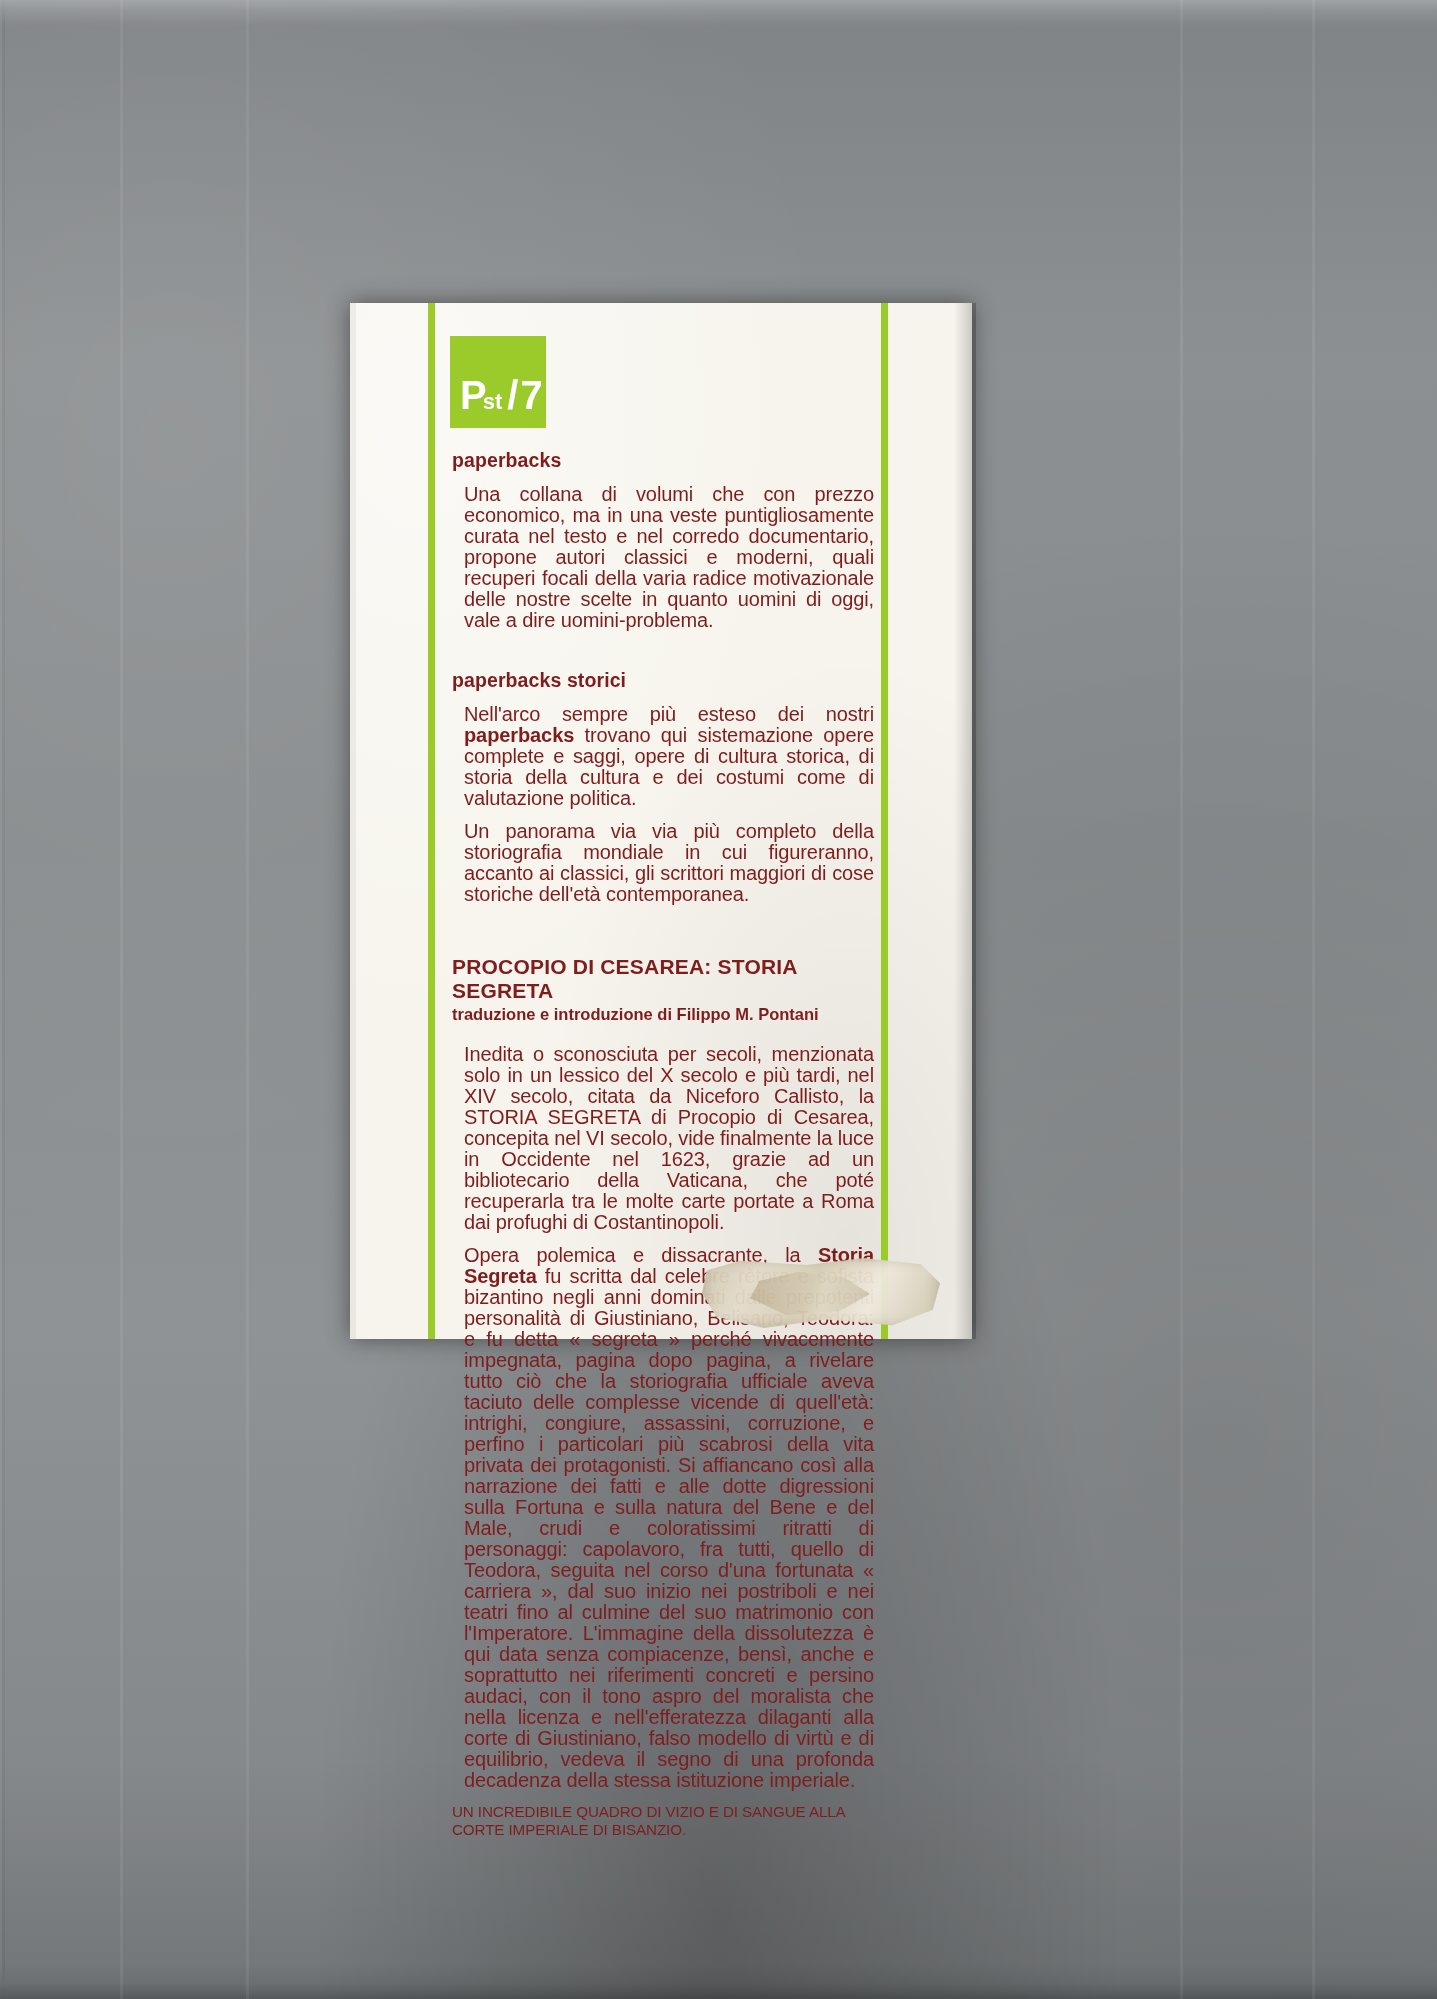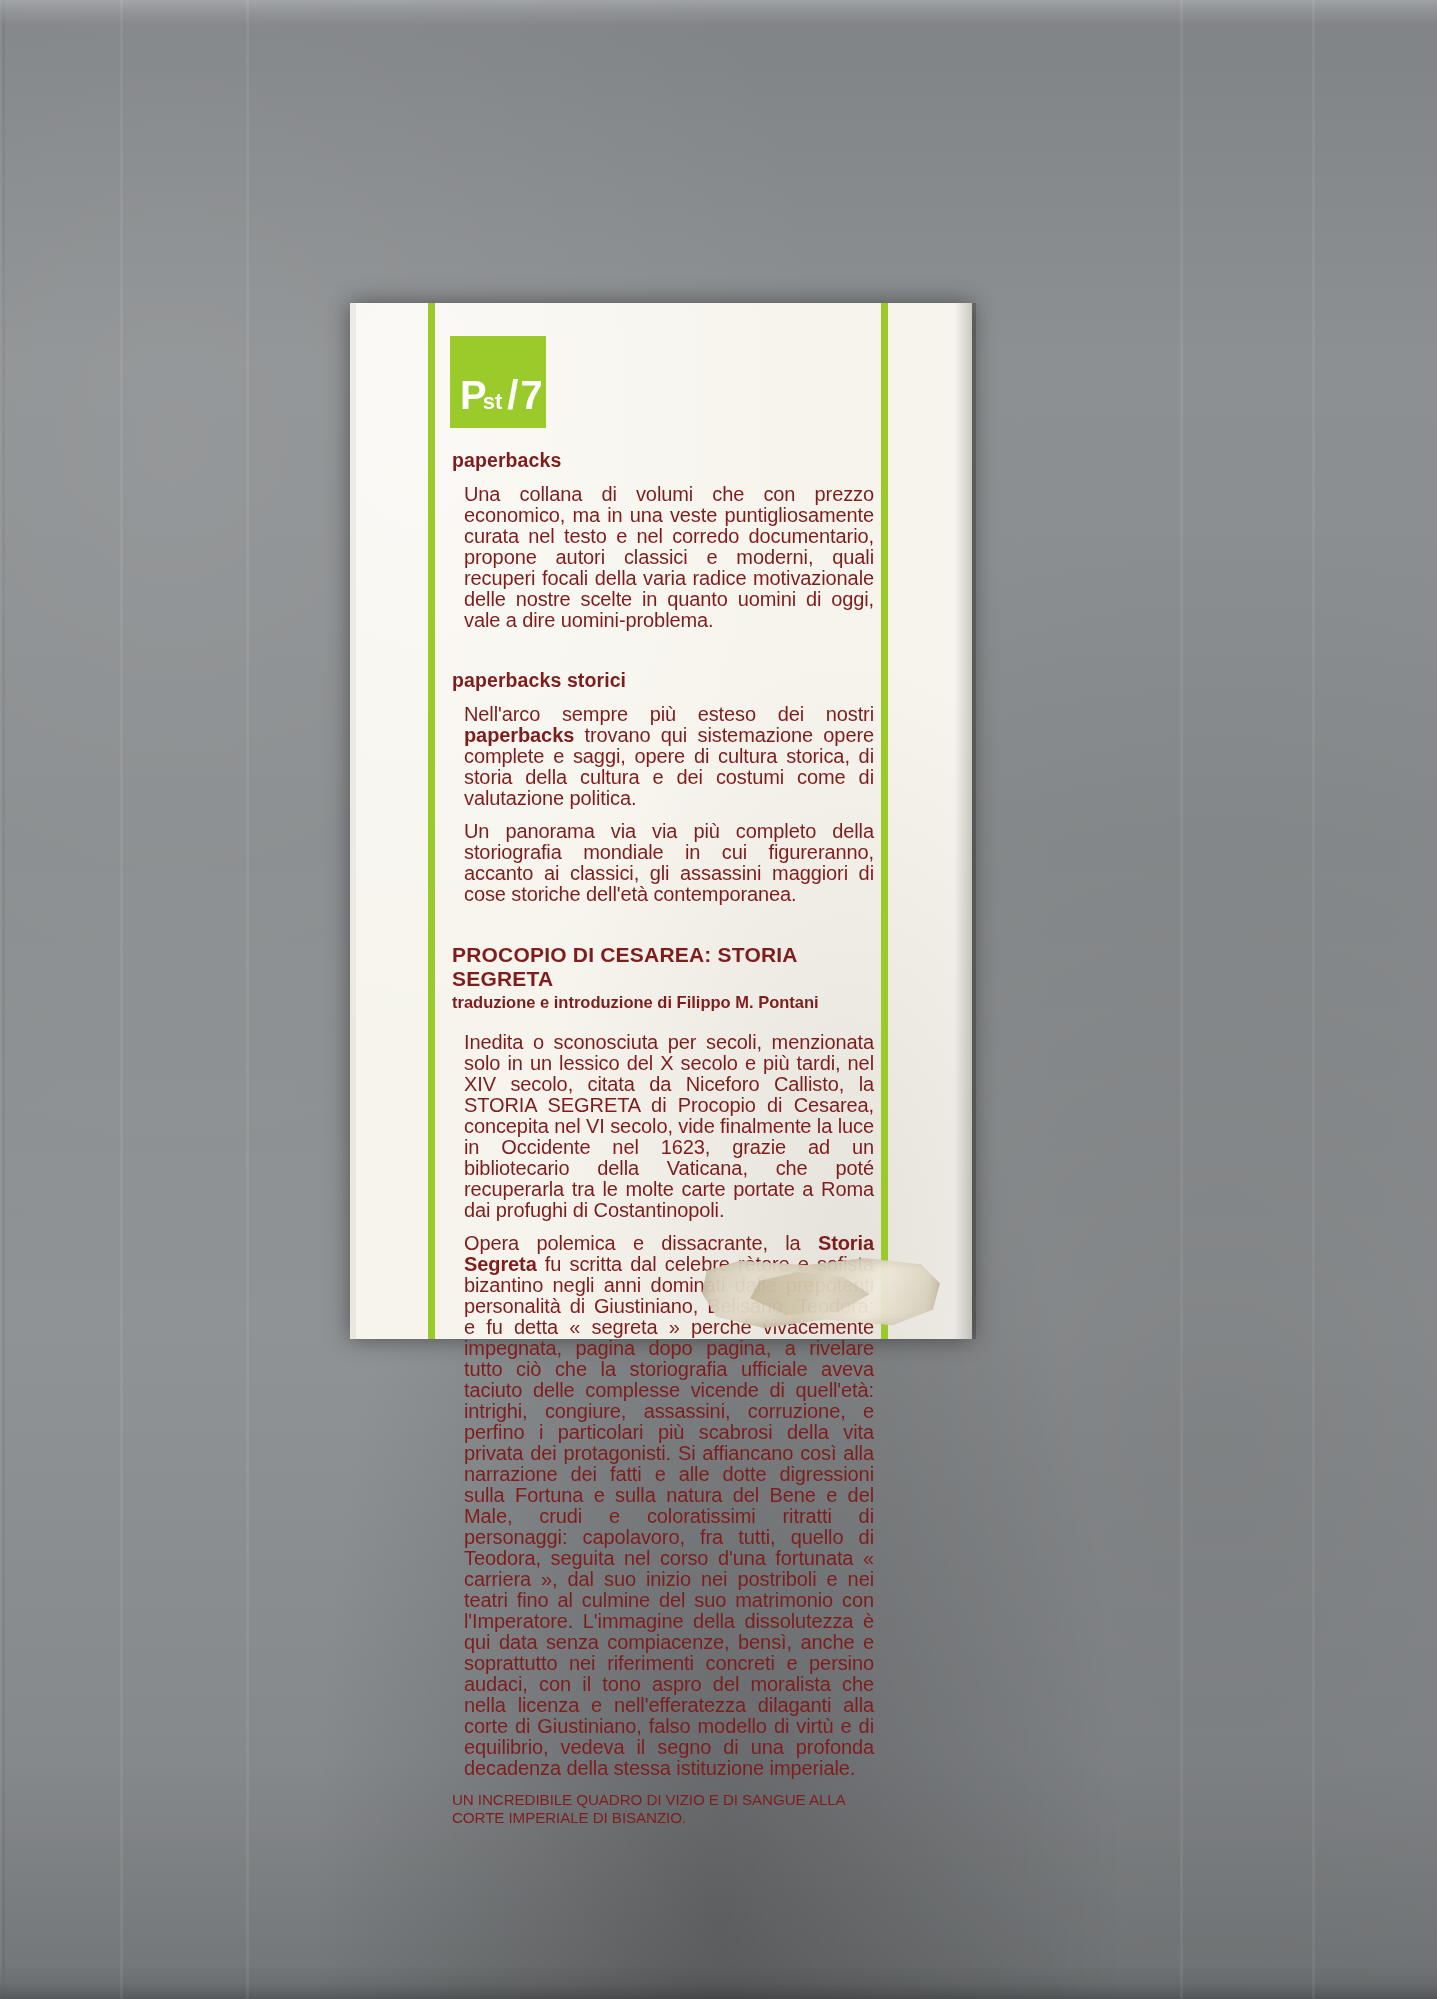--- a/index.html
+++ b/index.html
@@ -121,21 +121,21 @@
     margin: 12px;
     text-align: justify;
     text-justify: inter-word;
     letter-spacing: -0.1px;
   }
   .gap-md { height: 26px; }
 
   h1.title {
     font-size: 21px;
     font-weight: 700;
-    margin: 0 0 2px 0;
+    margin: 12px 0 2px 0;
     letter-spacing: .2px;
   }
   h3.subtitle {
     font-size: 16.5px;
     font-weight: 700;
     margin: 0 0 20px 0;
   }
   .b { font-weight: 700; }
 
   p.caps {
@@ -200,21 +200,21 @@
 
   <div class="content">
 
     <h2 class="sec">paperbacks</h2>
     <p class="body">Una collana di volumi che con prezzo economico, ma in una veste puntigliosamente curata nel testo e nel corredo documentario, propone autori classici e moderni, quali recuperi focali della varia radice motivazionale delle nostre scelte in quanto uomini di oggi, vale a dire uomini-problema.</p>
 
     <div class="gap-md"></div>
 
     <h2 class="sec">paperbacks storici</h2>
     <p class="body"><span>Nell'arco sempre più esteso dei nostri </span><span class="b">paperbacks</span><span> trovano qui sistemazione opere complete e saggi, opere di cultura storica, di storia della cultura e dei costumi come di valutazione politica.</span></p>
-    <p class="body">Un panorama via via più completo della storiografia mondiale in cui figureranno, accanto ai classici, gli assassini maggiori di cose storiche dell'età contemporanea.</p>
+    <p class="body">Un panorama via via più completo della storiografia mondiale in cui figureranno, accanto ai classici, gli scrittori maggiori di cose storiche dell'età contemporanea.</p>
 
     <div class="gap-md"></div>
 
     <h1 class="title">PROCOPIO DI CESAREA: STORIA SEGRETA</h1>
     <h3 class="subtitle">traduzione e introduzione di Filippo M. Pontani</h3>
 
     <p class="body">Inedita o sconosciuta per secoli, menzionata solo in un lessico del X secolo e più tardi, nel XIV secolo, citata da Niceforo Callisto, la STORIA SEGRETA di Procopio di Cesarea, concepita nel VI secolo, vide finalmente la luce in Occidente nel 1623, grazie ad un bibliotecario della Vaticana, che poté recuperarla tra le molte carte portate a Roma dai profughi di Costantinopoli.</p>
     <p class="body"><span>Opera polemica e dissacrante, la </span><span class="b">Storia Segreta</span><span> fu scritta dal celebre rètore e sofista bizantino negli anni dominati dalle prepotenti personalità di Giustiniano, Belisario, Teodora: e fu detta « segreta » perché vivacemente impegnata, pagina dopo pagina, a rivelare tutto ciò che la storiografia ufficiale aveva taciuto delle complesse vicende di quell'età: intrighi, congiure, assassini, corruzione, e perfino i particolari più scabrosi della vita privata dei protagonisti. Si affiancano così alla narrazione dei fatti e alle dotte digressioni sulla Fortuna e sulla natura del Bene e del Male, crudi e coloratissimi ritratti di personaggi: capolavoro, fra tutti, quello di Teodora, seguita nel corso d'una fortunata « carriera », dal suo inizio nei postriboli e nei teatri fino al culmine del suo matrimonio con l'Imperatore. L'immagine della dissolutezza è qui data senza compiacenze, bensì, anche e soprattutto nei riferimenti concreti e persino audaci, con il tono aspro del moralista che nella licenza e nell'efferatezza dilaganti alla corte di Giustiniano, falso modello di virtù e di equilibrio, vedeva il segno di una profonda decadenza della stessa istituzione imperiale.</span></p>
     <p class="caps">UN INCREDIBILE QUADRO DI VIZIO E DI SANGUE ALLA CORTE IMPERIALE DI BISANZIO.</p>
 

